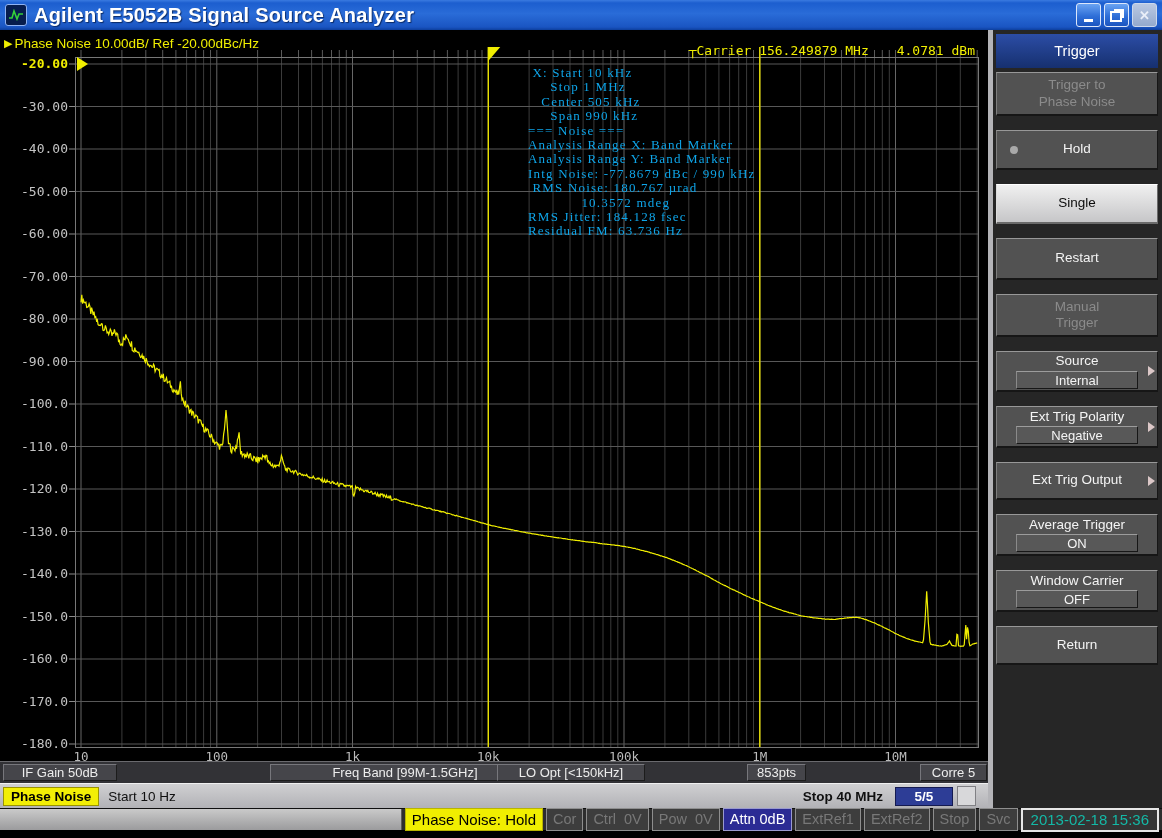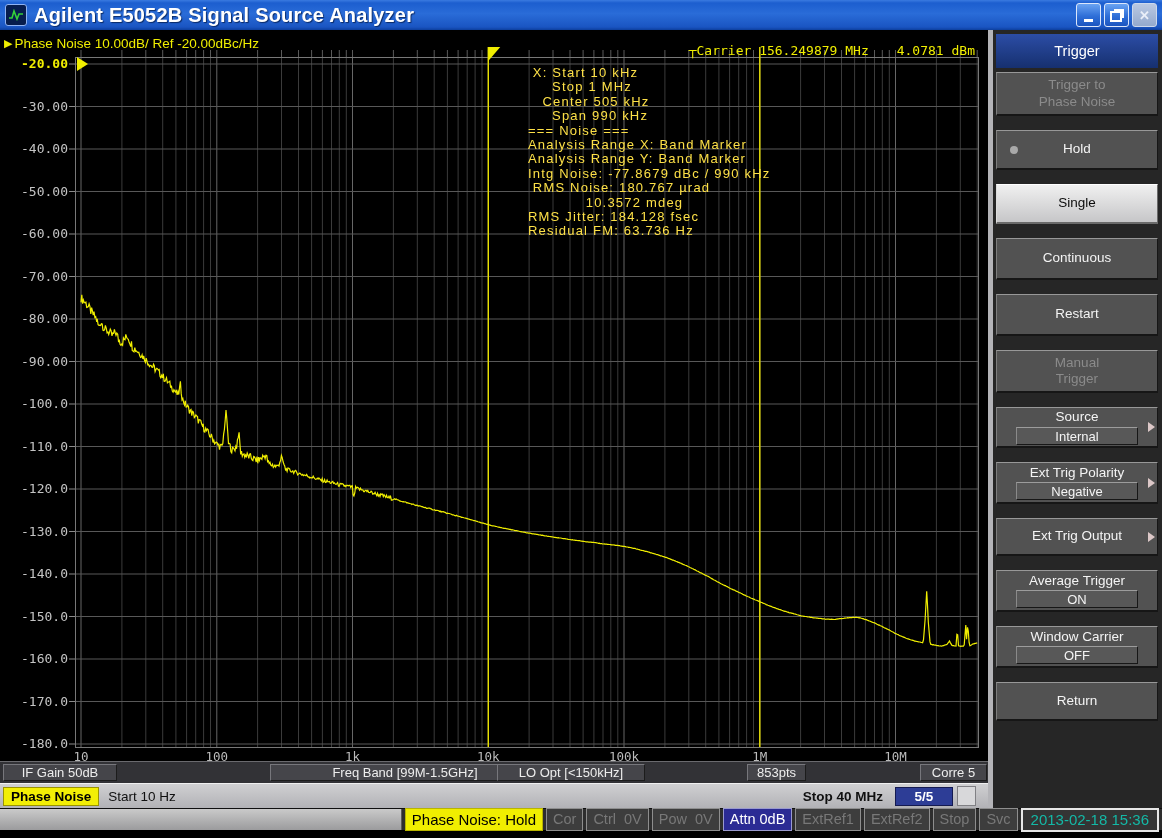--- a/index.html
+++ b/index.html
@@ -29,22 +29,22 @@
   .trace-header .arr{font-size:11px;margin-right:2px;}
   .carrier-line{position:absolute;right:13px;top:13px;color:#f0ee00;
     font-family:"DejaVu Sans Mono",monospace;font-size:13px;white-space:pre;}
   .carrier-line .pwr{margin-left:28px;}
   #plot-svg{position:absolute;left:0;top:0;width:988px;height:778px;}
   .ylabel{position:absolute;left:4px;width:64px;text-align:right;color:#c4c4c4;
     font-family:"DejaVu Sans Mono",monospace;font-size:13px;}
   .ylabel.ref{color:#f0ee00;font-weight:bold;}
   .xlabel{position:absolute;width:64px;text-align:center;color:#bcbcbc;
     font-family:"DejaVu Sans Mono",monospace;font-size:12.5px;top:719px;}
-  .info-block{position:absolute;left:528px;top:36px;margin:0;color:#fde047;
-    font-family:Liberation Sans, sans-serif;font-size:13px;line-height:14.4px;letter-spacing:1.2px;}
+  .info-block{position:absolute;left:528px;top:36px;margin:0;color:#0ea5e9;
+    font-family:Liberation Serif, serif;font-size:13px;line-height:14.4px;letter-spacing:1.2px;}
   
   .status1{position:absolute;left:0;top:731px;width:988px;height:21px;background:#323236;
     border-top:1px solid #6a6a6e;}
   .s1item{position:absolute;top:2px;height:15px;background:#45454a;border:1px solid #77777c;
     border-bottom-color:#1c1c1c;border-right-color:#1c1c1c;color:#ededed;font-size:13px;
     line-height:15px;text-align:center;}
   
   .chanbar{position:absolute;left:0;top:753px;width:988px;height:24px;
     background:linear-gradient(180deg,#d0d0d2,#b2b2b6);border-top:1px solid #f0f0f0;
     border-bottom:1px solid #3a3a3a;display:flex;align-items:center;font-size:13.5px;color:#101010;}
@@ -342,21 +342,20 @@
   </div>
 
   <div class="menu">
     <div class="menu-scroll"></div>
     <div class="menu-title">Trigger</div>
     <div class="mbtns" id="mbtns">
         <div class="mbtn disabled" style="height: 44px;"><span>Trigger to
 Phase Noise</span></div>
         <div class="mbtn" style="height: 40px;"><span>Hold</span><span class="dot"></span></div>
         <div class="mbtn selected" style="height: 40px;"><span>Single</span></div>
-        <div class="mbtn" style="height: 42px;"><span>Continuous</span></div>
         <div class="mbtn" style="height: 42px;"><span>Restart</span></div>
         <div class="mbtn disabled" style="height: 43px;"><span>Manual
 Trigger</span></div>
         <div class="mbtn" style="height: 41px;"><span>Source</span><span class="value">Internal</span><span class="arrow"></span></div>
         <div class="mbtn" style="height: 42px;"><span>Ext Trig Polarity</span><span class="value">Negative</span><span class="arrow"></span></div>
         <div class="mbtn" style="height: 38px;"><span>Ext Trig Output</span><span class="arrow"></span></div>
         <div class="mbtn" style="height: 42px;"><span>Average Trigger</span><span class="value">ON</span></div>
         <div class="mbtn" style="height: 42px;"><span>Window Carrier</span><span class="value">OFF</span></div>
         <div class="mbtn" style="height: 39px;"><span>Return</span></div>
       </div>

